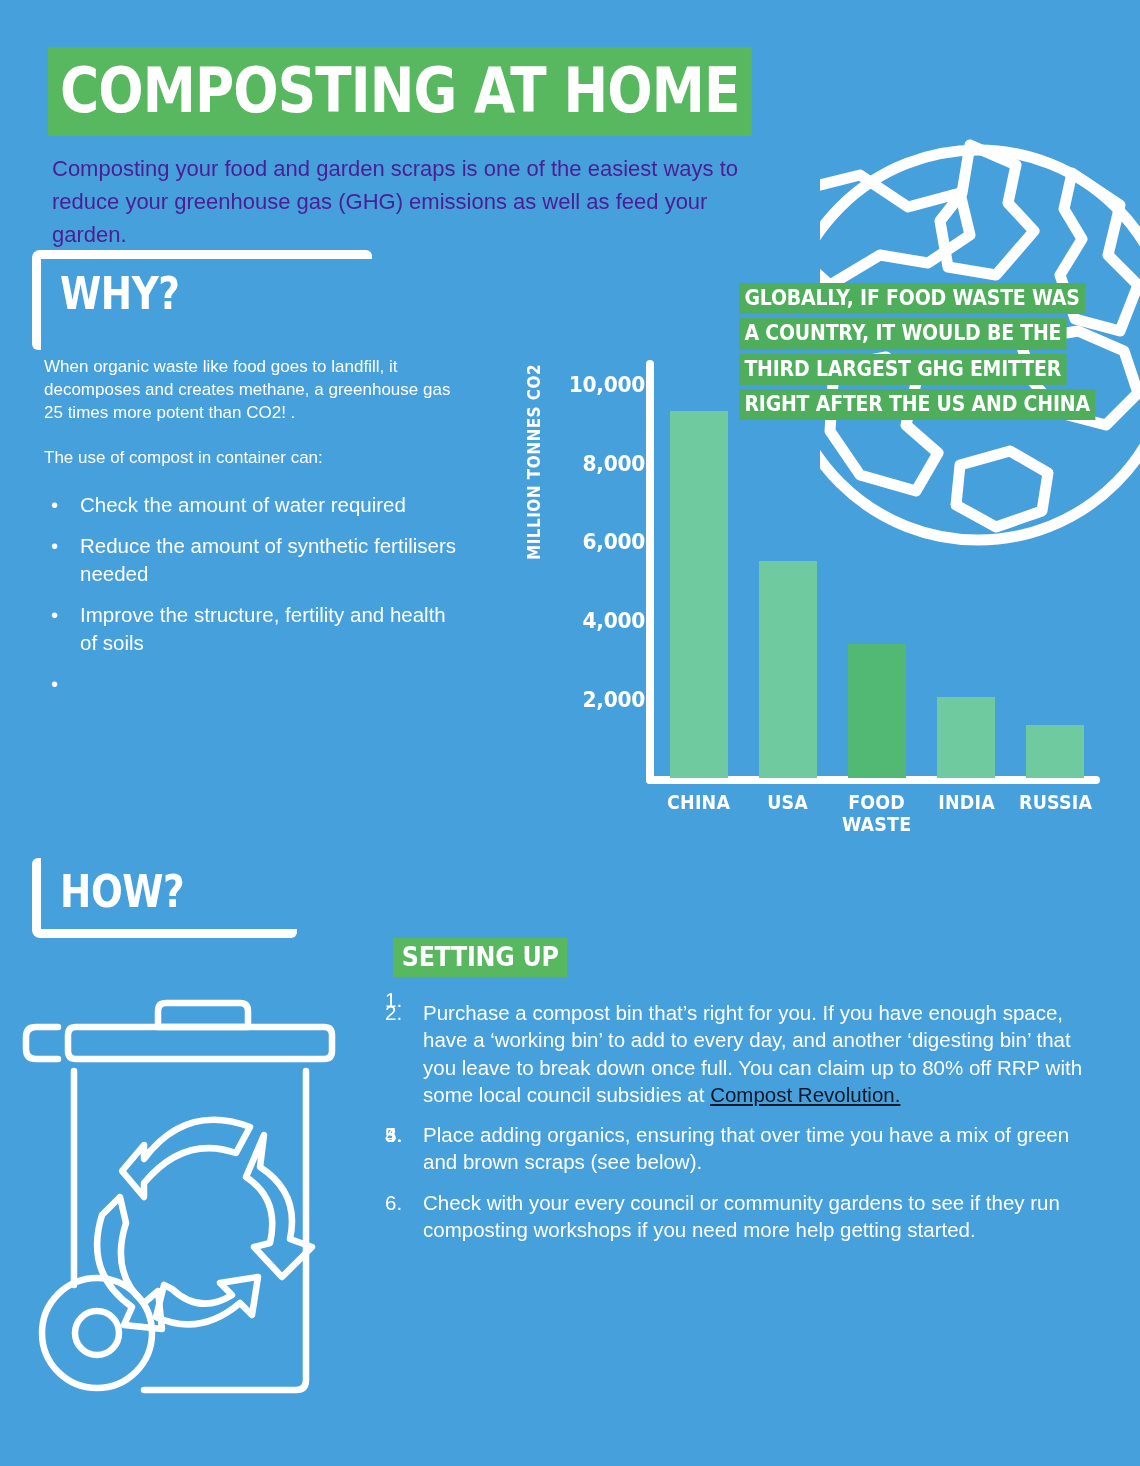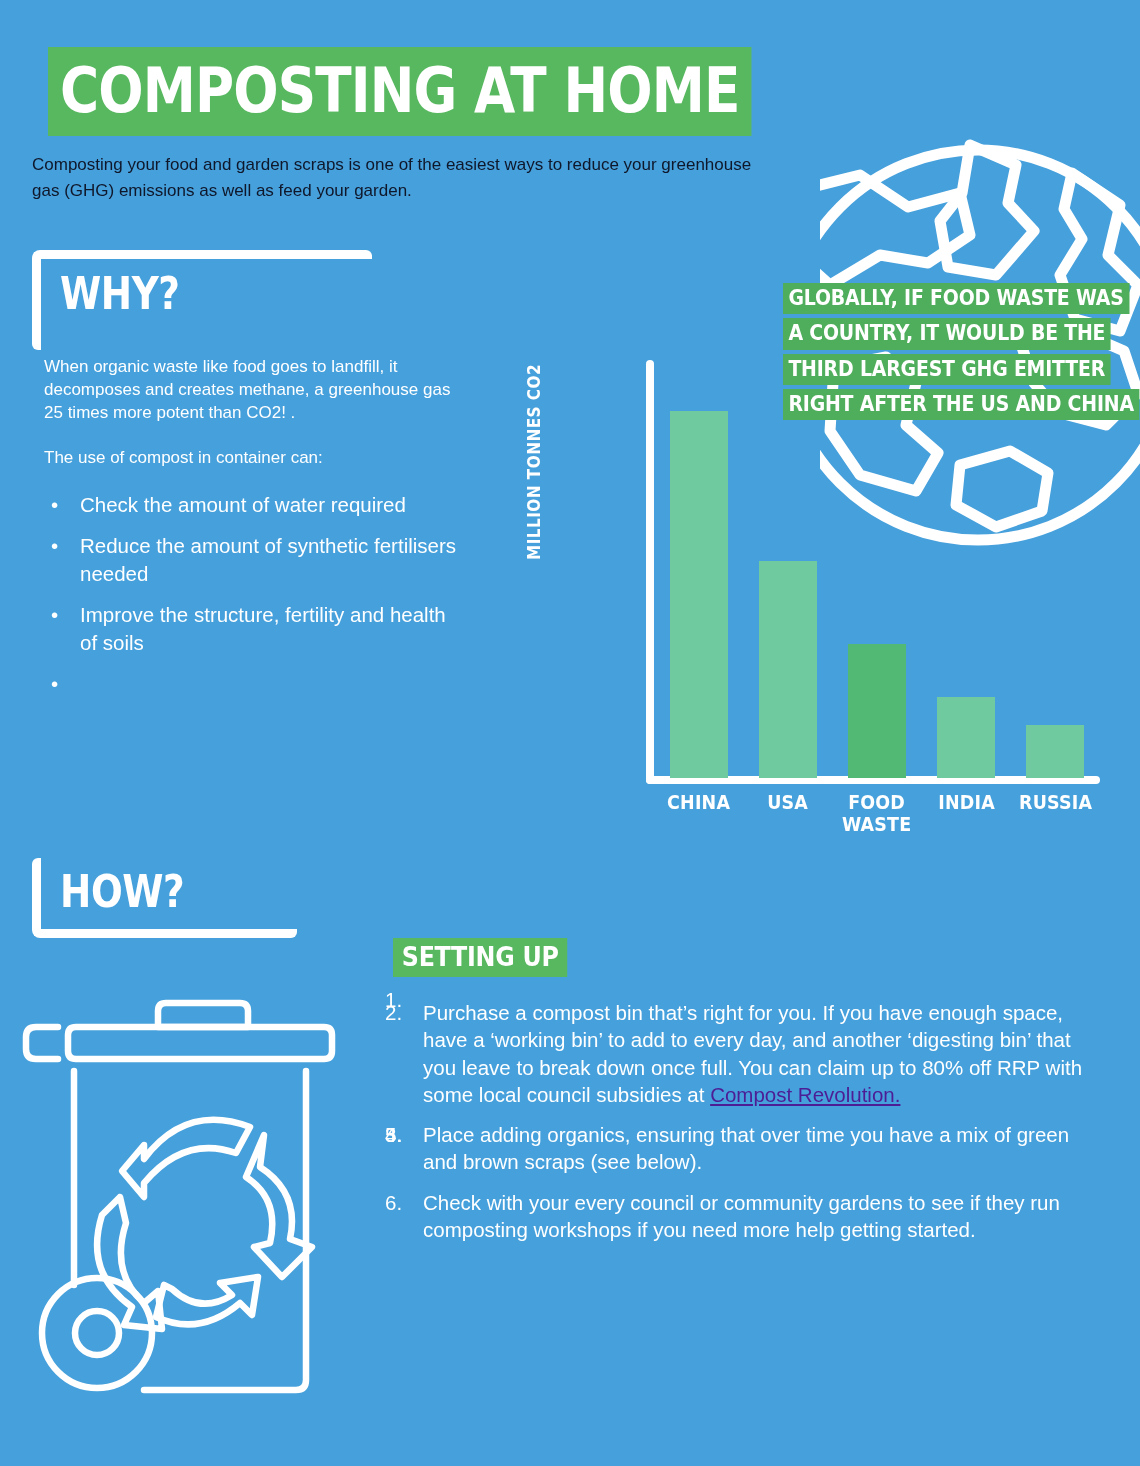--- a/index.html
+++ b/index.html
@@ -24,24 +24,24 @@
     font-size: 62px;
     line-height: 1.12;
     letter-spacing: -1px;
     padding: 9px 14px 11px 14px;
     transform: scaleX(0.86);
     transform-origin: left center;
     white-space: nowrap;
   }
   .intro {
     position: absolute;
-    left: 32px; top: 152px;
+    left: 52px; top: 152px;
     width: 720px;
-    color: #0f172a;
-    font-size: 17px;
+    color: #4c1d95;
+    font-size: 22px;
     line-height: 1.5;
   }
 
   
   .bracket-why {
     position: absolute; left: 32px; top: 250px;
     width: 340px; height: 100px;
     border-top: 9px solid #fff;
     border-left: 9px solid #fff;
     border-top-left-radius: 8px;
@@ -91,21 +91,21 @@
     position: absolute; left: 7px; top: 0;
     font-size: 20.5px; line-height: 1.36;
   }
 
   
   .globe { position: absolute; left: 820px; top: 135px; width: 320px; height: 425px; }
 
   
   .callout {
     position: absolute;
-    left: 783px; top: 283px;
+    left: 739px; top: 283px;
     width: 300px;
     z-index: 6;
   }
   .callout .cl {
     display: table;
     background: #4fae5c;
     color: #ffffff;
     font-family: "DejaVu Sans", sans-serif;
     font-weight: bold;
     font-size: 21px;
@@ -204,21 +204,21 @@
     font-size: 20.5px;
     line-height: 1.33;
     padding-left: 42px;
     margin-bottom: 13px;
   }
   .steps li .num {
     position: absolute; left: 4px; top: 0;
     font-size: 20.5px; line-height: 1.33;
   }
   .steps a, .steps .link {
-    color: #4c1d95;
+    color: #0f172a;
     text-decoration: underline;
   }
 </style>
 </head>
 <body>
 
 <div class="title-wrap">
   <div class="main-title">COMPOSTING AT HOME</div>
 </div>
 <div class="intro">Composting your food and garden scraps is one of the easiest ways to reduce your greenhouse gas (GHG) emissions as well as feed your garden.</div>
@@ -265,20 +265,27 @@
 <div class="callout">
   <div class="cl">GLOBALLY, IF FOOD WASTE WAS</div>
   <div class="cl">A COUNTRY, IT WOULD BE THE</div>
   <div class="cl">THIRD LARGEST GHG EMITTER</div>
   <div class="cl">RIGHT AFTER THE US AND CHINA</div>
 </div>
 
 <div class="chart">
   <div class="ylabel">MILLION TONNES CO2</div>
 
+  <div class="ticks">
+    <div class="tick" id="tk4" style="top: 23.6604px;">10,000</div>
+    <div class="tick" id="tk3" style="top: 102.528px;">8,000</div>
+    <div class="tick" id="tk2" style="top: 181.396px;">6,000</div>
+    <div class="tick" id="tk1" style="top: 260.264px;">4,000</div>
+    <div class="tick" id="tk0" style="top: 339.132px;">2,000</div>
+  </div>
 
   <div class="axis-v"></div>
   <div class="axis-h"></div>
 
   <div class="plot">
     <div class="bar" id="bar0" style="left: 15.6px; width: 58px; height: 366.736px; background: rgb(111, 203, 159);"></div>
     <div class="bar" id="bar1" style="left: 104.8px; width: 58px; height: 216.887px; background: rgb(111, 203, 159);"></div>
     <div class="bar" id="bar2" style="left: 194px; width: 58px; height: 134.075px; background: rgb(82, 185, 117);"></div>
     <div class="bar" id="bar3" style="left: 283.2px; width: 58px; height: 80.8396px; background: rgb(111, 203, 159);"></div>
     <div class="bar" id="bar4" style="left: 372.4px; width: 58px; height: 53.2358px; background: rgb(111, 203, 159);"></div>

